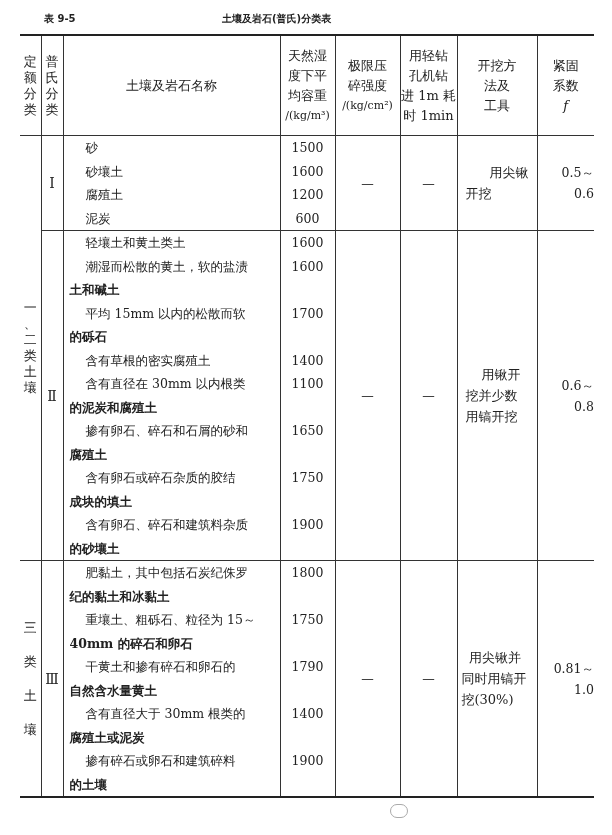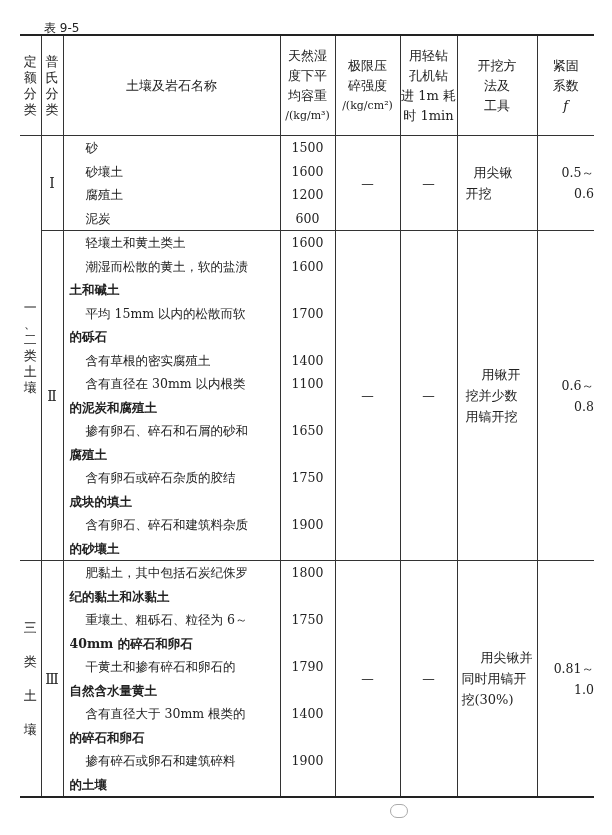--- a/index.html
+++ b/index.html
@@ -1,18 +1,18 @@
 <!DOCTYPE html>
 <html><head>
 <meta charset="utf-8">
 <style>
   html,body{margin:0;padding:0;background:#fff;}
   body{width:612px;height:835px;position:relative;overflow:hidden;
        font-family:"DejaVu Serif","Liberation Serif",serif;color:#222;}
-  .caption{position:absolute;top:20px;left:0;width:612px;height:22px;font-size:12px;font-weight:normal;
+  .caption{position:absolute;top:12px;left:0;width:612px;height:22px;font-size:10px;font-weight:bold;
            font-family:"DejaVu Sans","Liberation Sans",sans-serif;}
   .caption .num{position:absolute;left:44px;top:0;}
   .caption .title{position:absolute;left:222px;top:0;}
   table{position:absolute;left:20px;top:34px;border-collapse:collapse;table-layout:fixed;font-size:12.5px;}
   table{border-top:2px solid #222;border-bottom:2px solid #222;}
   td,th{border-left:1px solid #333;border-right:1px solid #333;padding:0;vertical-align:middle;font-weight:normal;}
   th{height:99px;border-bottom:1px solid #333;text-align:center;line-height:20px;font-size:13px;}
   tr.group td{border-bottom:1.5px solid #333;}
   td.first,th.first{border-left:none;}
   td.last,th.last{border-right:none;}
@@ -30,20 +30,21 @@
   .watermark{position:absolute;left:390px;top:802px;font-size:13px;color:#999;
              font-family:"DejaVu Sans","Liberation Sans",sans-serif;}
   .watermark .wico{display:inline-block;width:16px;height:12px;border:1px solid #aaa;border-radius:7px;
              vertical-align:middle;margin-right:4px;}
 </style>
 </head>
 <body>
 
 <div class="caption">
   <span class="num">表 9-5</span>
+  <span class="title">土壤及岩石(普氏)分类表</span>
 </div>
 
 <table>
   <colgroup>
     <col style="width:21px">
       <col style="width:22px">
       <col style="width:217px">
       <col style="width:55px">
     <col style="width:65px">
       <col style="width:57px">
@@ -118,21 +119,21 @@
       </td>
       <td class="dens">
         <div>1500</div>
         <div>1600</div>
         <div>1200</div>
         <div>600</div>
       </td>
       <td class="dash">—</td>
       <td class="dash">—</td>
       <td class="method">
-        <div style="text-align:center;padding-right:8px">用尖锹</div>
+        <div style="text-align:right;padding-right:8px">用尖锹</div>
         <div style="text-align:left;padding-left:8px">开挖</div>
       </td>
       <td class="coef last">
         <div>0.5～</div>
           <div>0.6</div>
       </td>
     </tr>
 
     <tr class="group" style="height:330px">
       <td class="roman">Ⅱ</td>
@@ -206,30 +207,30 @@
             <div>壤</div>
         </span>
       </td>
       <td class="roman">Ⅲ</td>
       <td class="names">
         <div class="item">
             <span class="l1">肥黏土，其中包括石炭纪侏罗</span>
             <span class="l2">纪的黏土和冰黏土</span>
           </div>
         <div class="item">
-            <span class="l1">重壤土、粗砾石、粒径为 6～</span>
+            <span class="l1">重壤土、粗砾石、粒径为 15～</span>
             <span class="l2">40mm 的碎石和卵石</span>
           </div>
         <div class="item">
             <span class="l1">干黄土和掺有碎石和卵石的</span>
             <span class="l2">自然含水量黄土</span>
           </div>
         <div class="item">
             <span class="l1">含有直径大于 30mm 根类的</span>
-            <span class="l2">的碎石和卵石</span>
+            <span class="l2">腐殖土或泥炭</span>
           </div>
         <div class="item">
             <span class="l1">掺有碎石或卵石和建筑碎料</span>
             <span class="l2">的土壤</span>
           </div>
       </td>
       <td class="dens">
         <div>1800</div>
           <div>&nbsp;</div>
         <div>1750</div>
@@ -237,21 +238,21 @@
         <div>1790</div>
           <div>&nbsp;</div>
         <div>1400</div>
           <div>&nbsp;</div>
         <div>1900</div>
           <div>&nbsp;</div>
       </td>
       <td class="dash">—</td>
       <td class="dash">—</td>
       <td class="method">
-        <div style="text-align:right;padding-right:4px">用尖锹并</div>
+        <div style="text-align:center;padding-right:4px">用尖锹并</div>
         <div style="text-align:left;padding-left:4px">同时用镐开</div>
         <div style="text-align:left;padding-left:4px">挖(30%)</div>
       </td>
       <td class="coef last">
         <div>0.81～</div>
           <div>1.0</div>
       </td>
     </tr>
   </tbody>
 </table>

